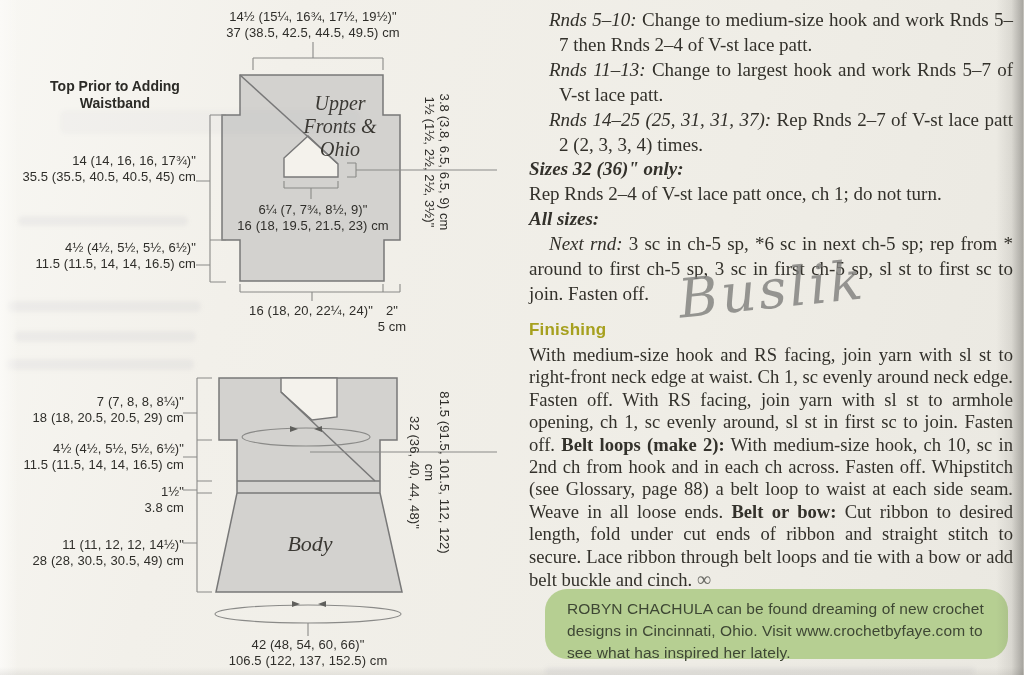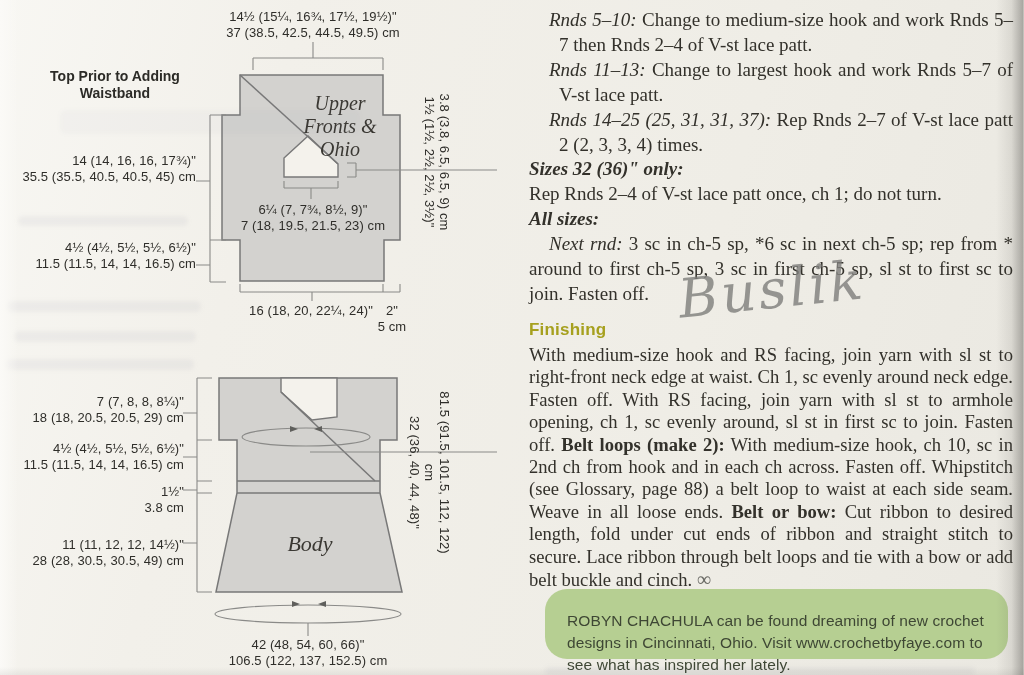--- a/index.html
+++ b/index.html
@@ -11,21 +11,21 @@
         background:linear-gradient(to right,#fbfaf7 0%,rgba(251,250,247,0) 100%);}
   .edge-right{position:absolute;right:0;top:0;width:28px;height:675px;
         background:linear-gradient(to right,rgba(0,0,0,0) 0%,rgba(60,58,54,0.10) 55%,rgba(60,58,54,0.38) 96%,rgba(200,198,192,0.55) 100%);}
   .edge-bottom{position:absolute;left:0;bottom:0;width:1024px;height:8px;
         background:linear-gradient(to bottom,rgba(0,0,0,0) 0%,rgba(0,0,0,0.06) 100%);}
   .ghost{position:absolute;background:rgba(110,115,135,0.07);border-radius:5px;filter:blur(2px);}
 
   
   .dl{position:absolute;font-size:13px;line-height:16px;color:#2f2e2a;letter-spacing:0.1px;}
   .ra{text-align:right;} .ctr{text-align:center;}
-  .dtitle{position:absolute;left:40px;top:68px;width:150px;text-align:center;
+  .dtitle{position:absolute;left:40px;top:78px;width:150px;text-align:center;
         font-size:14px;line-height:17px;font-weight:600;color:#2c2b27;}
   .shape-label{position:absolute;font-family:"Liberation Serif",serif;font-style:italic;
         color:#3a3833;text-align:center;margin-top:12px;}
   .rot{transform:rotate(90deg);}
 
   
   .rcol{position:absolute;left:529px;top:8px;width:484px;color:#33312b;
         font-family:"Liberation Serif",serif;text-align:justify;}
   .rcol p{margin:0;}
   .rnds{font-size:19px;line-height:24.9px;padding-left:30px;text-indent:-30px;}
@@ -38,21 +38,21 @@
   .fin{font-size:18.6px;line-height:22.4px;}
   .endmark{color:#6b6b66;font-size:20px;letter-spacing:-1px;}
 
   
   .watermark{position:absolute;left:678px;top:258px;font-family:"DejaVu Serif",serif;
         font-style:italic;font-size:54px;color:rgba(125,125,122,0.8);
         transform:rotate(-6deg);letter-spacing:3px;}
 
   
   .bio{position:absolute;left:545px;top:589px;width:463px;height:70px;border-radius:22px;
-        box-sizing:border-box;padding:21px 18px 0 22px;
+        box-sizing:border-box;padding:9px 18px 0 22px;
         font-size:15.5px;line-height:22px;letter-spacing:0.1px;}
 
   svg{position:absolute;left:0;top:0;}
 </style>
 </head>
 <body>
 
 <div class="page">
 
   <svg width="512" height="675" viewBox="0 0 512 675">
@@ -118,21 +118,21 @@
     <div>35.5 (35.5, 40.5, 40.5, 45) cm</div>
   </div>
 
   <div class="dl ra" style="left:0px;top:240px;width:196px;">
     <div>4½ (4½, 5½, 5½, 6½)"</div>
     <div>11.5 (11.5, 14, 14, 16.5) cm</div>
   </div>
 
   <div class="dl ctr" style="left:213px;top:202px;width:200px;">
     <div>6¼ (7, 7¾, 8½, 9)"</div>
-    <div>7 (18, 19.5, 21.5, 23) cm</div>
+    <div>16 (18, 19.5, 21.5, 23) cm</div>
   </div>
 
   <div class="dl ctr rot" style="left:351px;top:147px;width:172px;line-height:15px;">
     <div>3.8 (3.8, 6.5, 6.5, 9) cm</div>
     <div>1½ (1½, 2½, 2½, 3½)"</div>
   </div>
 
   <div class="dl ctr" style="left:211px;top:303px;width:200px;">
     <div>16 (18, 20, 22¼, 24)"</div>
   </div>

